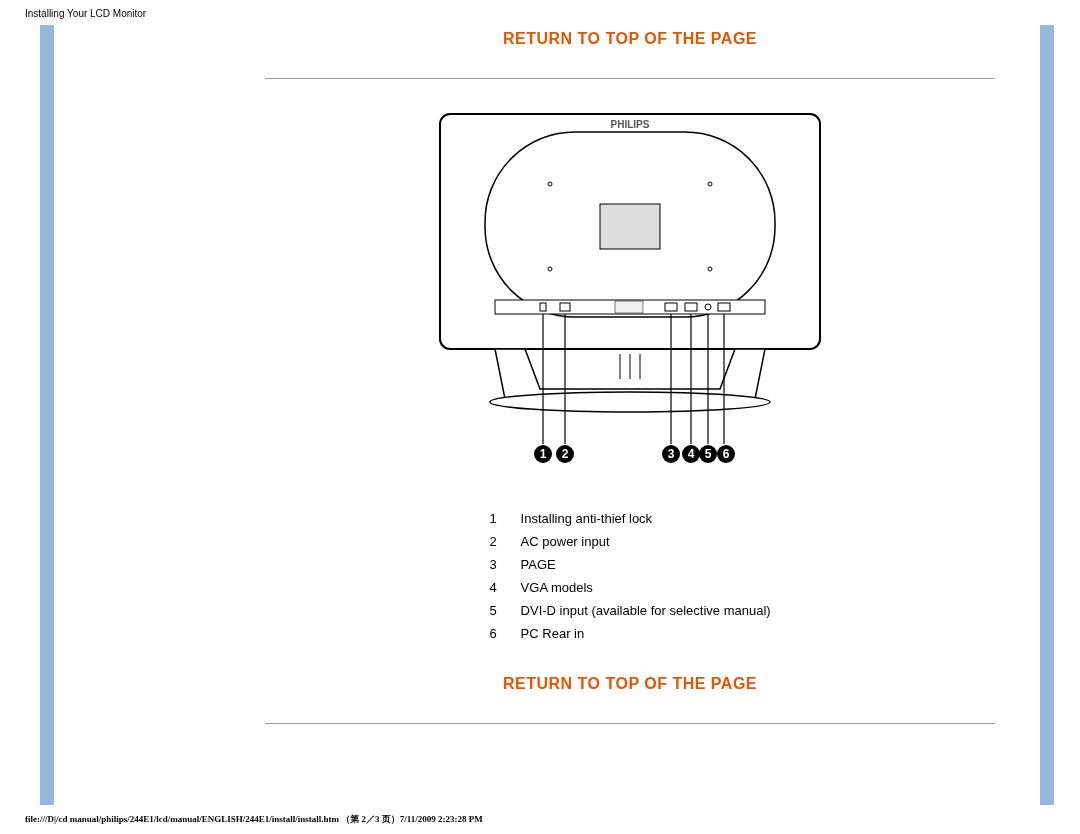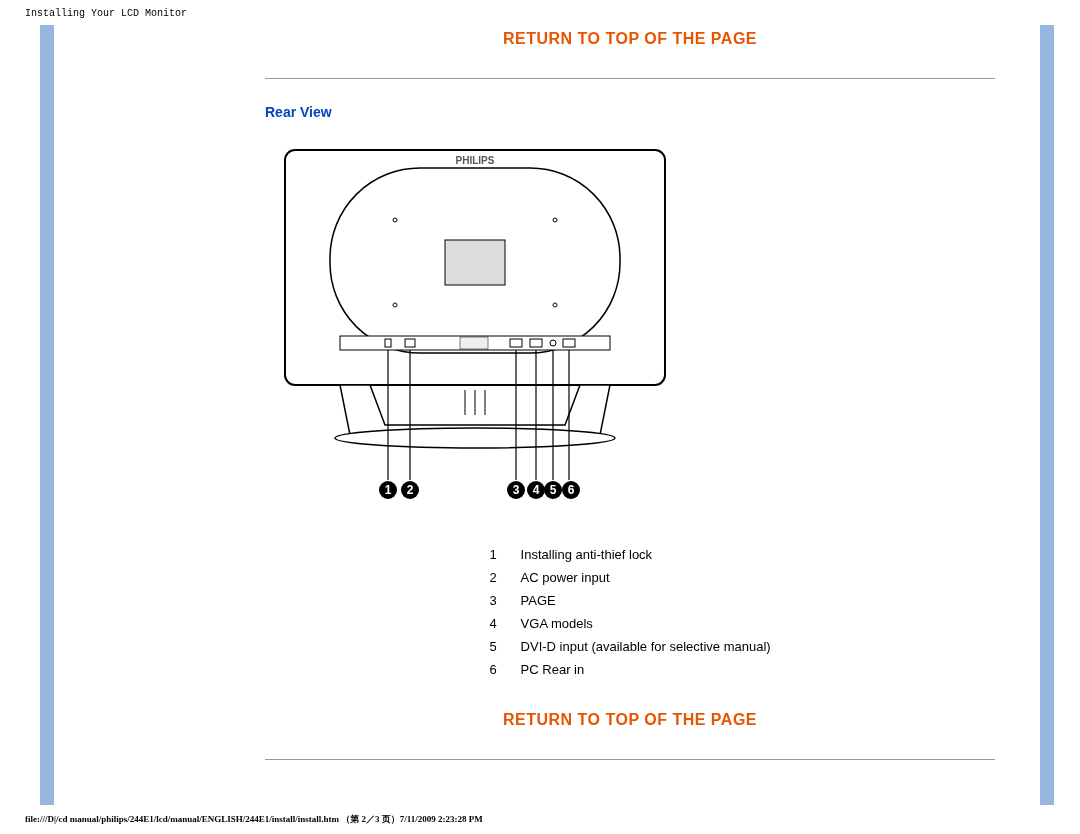--- a/index.html
+++ b/index.html
@@ -10,21 +10,21 @@
     background: #fff;
     width: 1080px;
     height: 834px;
     position: relative;
   }
   .page-header {
     position: absolute;
     top: 8px;
     left: 25px;
     font-size: 10px;
-    font-family: Liberation Mono, monospace;
+    font-family: Liberation Sans, sans-serif;
     color: #000;
   }
   .left-bar {
     position: absolute;
     left: 40px;
     top: 25px;
     width: 14px;
     height: 780px;
     background: #96B8E0;
   }
@@ -55,20 +55,21 @@
     border-top: 1px solid #999;
     margin: 20px 0 25px 0;
   }
   .section-title {
     color: #0045C2;
     font-size: 14px;
     font-weight: bold;
     margin-bottom: 20px;
   }
   .diagram-wrap {
+    text-align: center;
     margin: 10px auto 30px auto;
   }
   .port-table {
     margin: 0 auto 30px auto;
     border-collapse: collapse;
   }
   .port-table td {
     padding: 4px 10px 4px 0;
     font-size: 13px;
     vertical-align: top;
@@ -94,21 +95,20 @@
 
 <div class="left-bar"></div>
 <div class="right-bar"></div>
 
 <div class="content">
 
   <div class="return-link">RETURN TO TOP OF THE PAGE</div>
 
   <hr class="sep">
 
-  <div class="section-title">Rear View</div>
 
   <div class="diagram-wrap">
     <svg width="420" height="370" viewBox="0 0 420 370">
 
       <rect x="20" y="10" width="380" height="235" rx="10" ry="10" fill="#fff" stroke="#000" stroke-width="2"></rect>
 
       <rect x="65" y="28" width="290" height="185" rx="90" ry="90" fill="#fff" stroke="#000" stroke-width="1.5"></rect>
 
       <text x="210" y="24" text-anchor="middle" font-family="Arial" font-size="10" font-weight="bold" fill="#555">PHILIPS</text>
 

